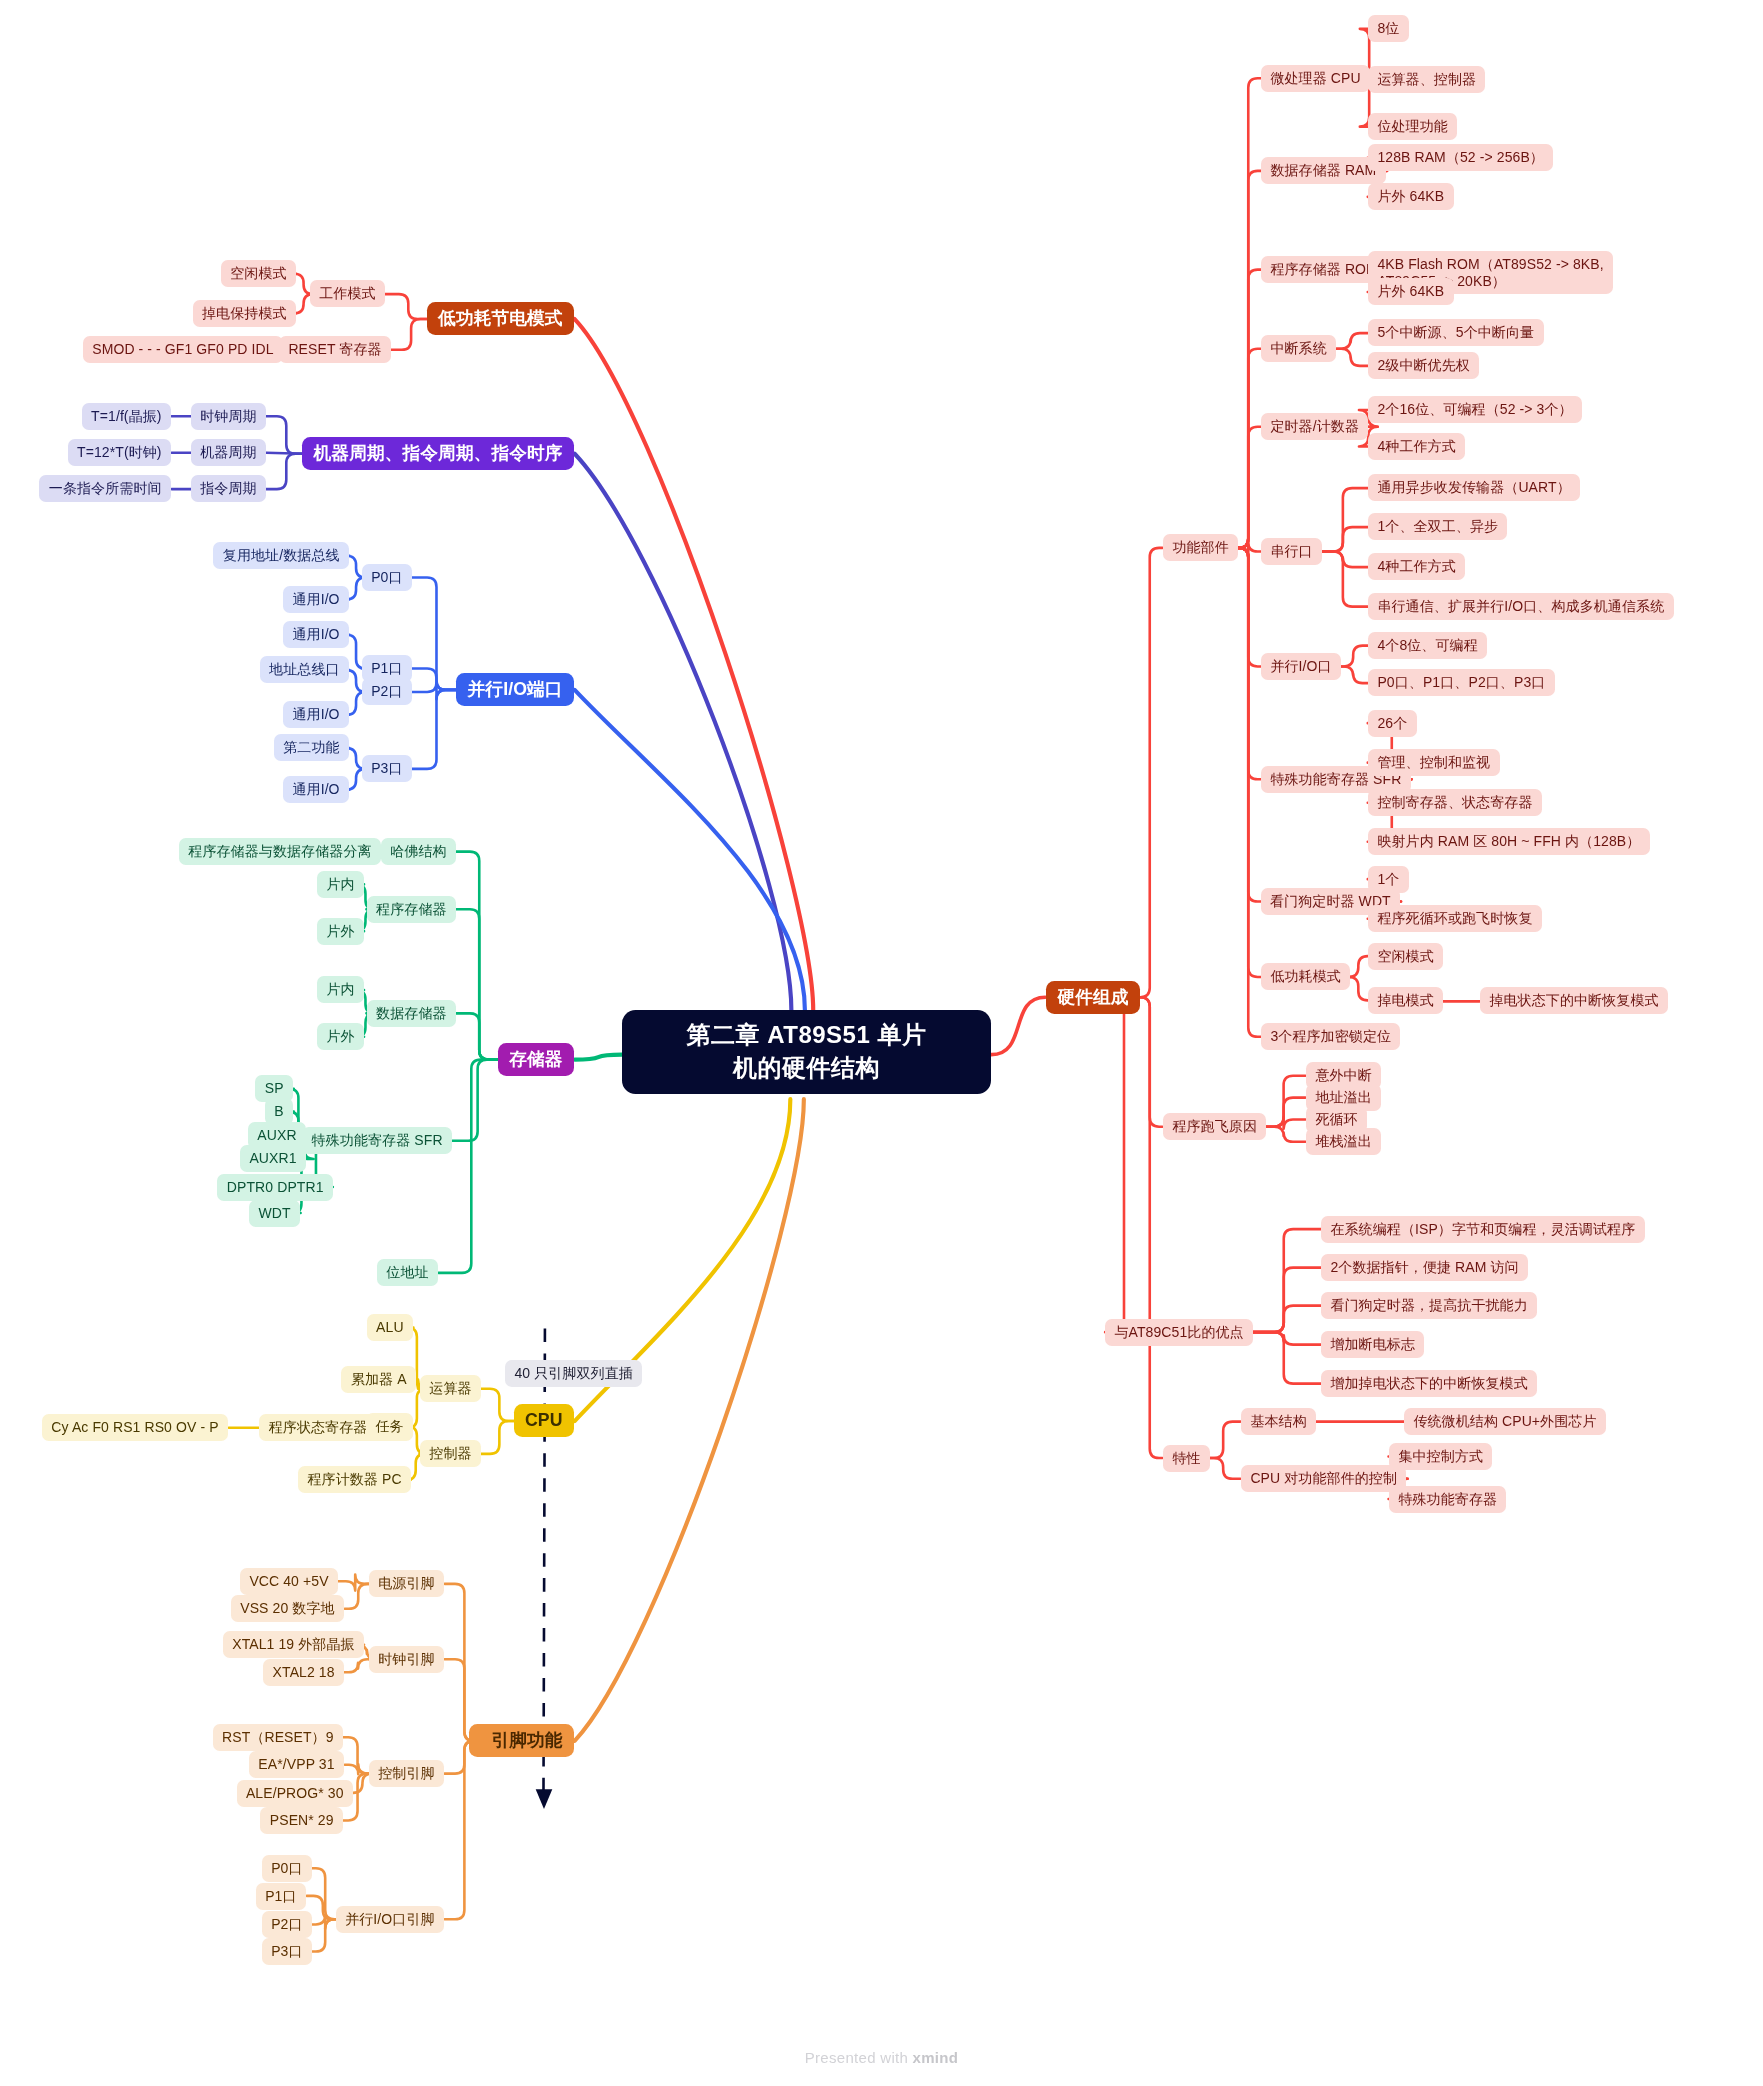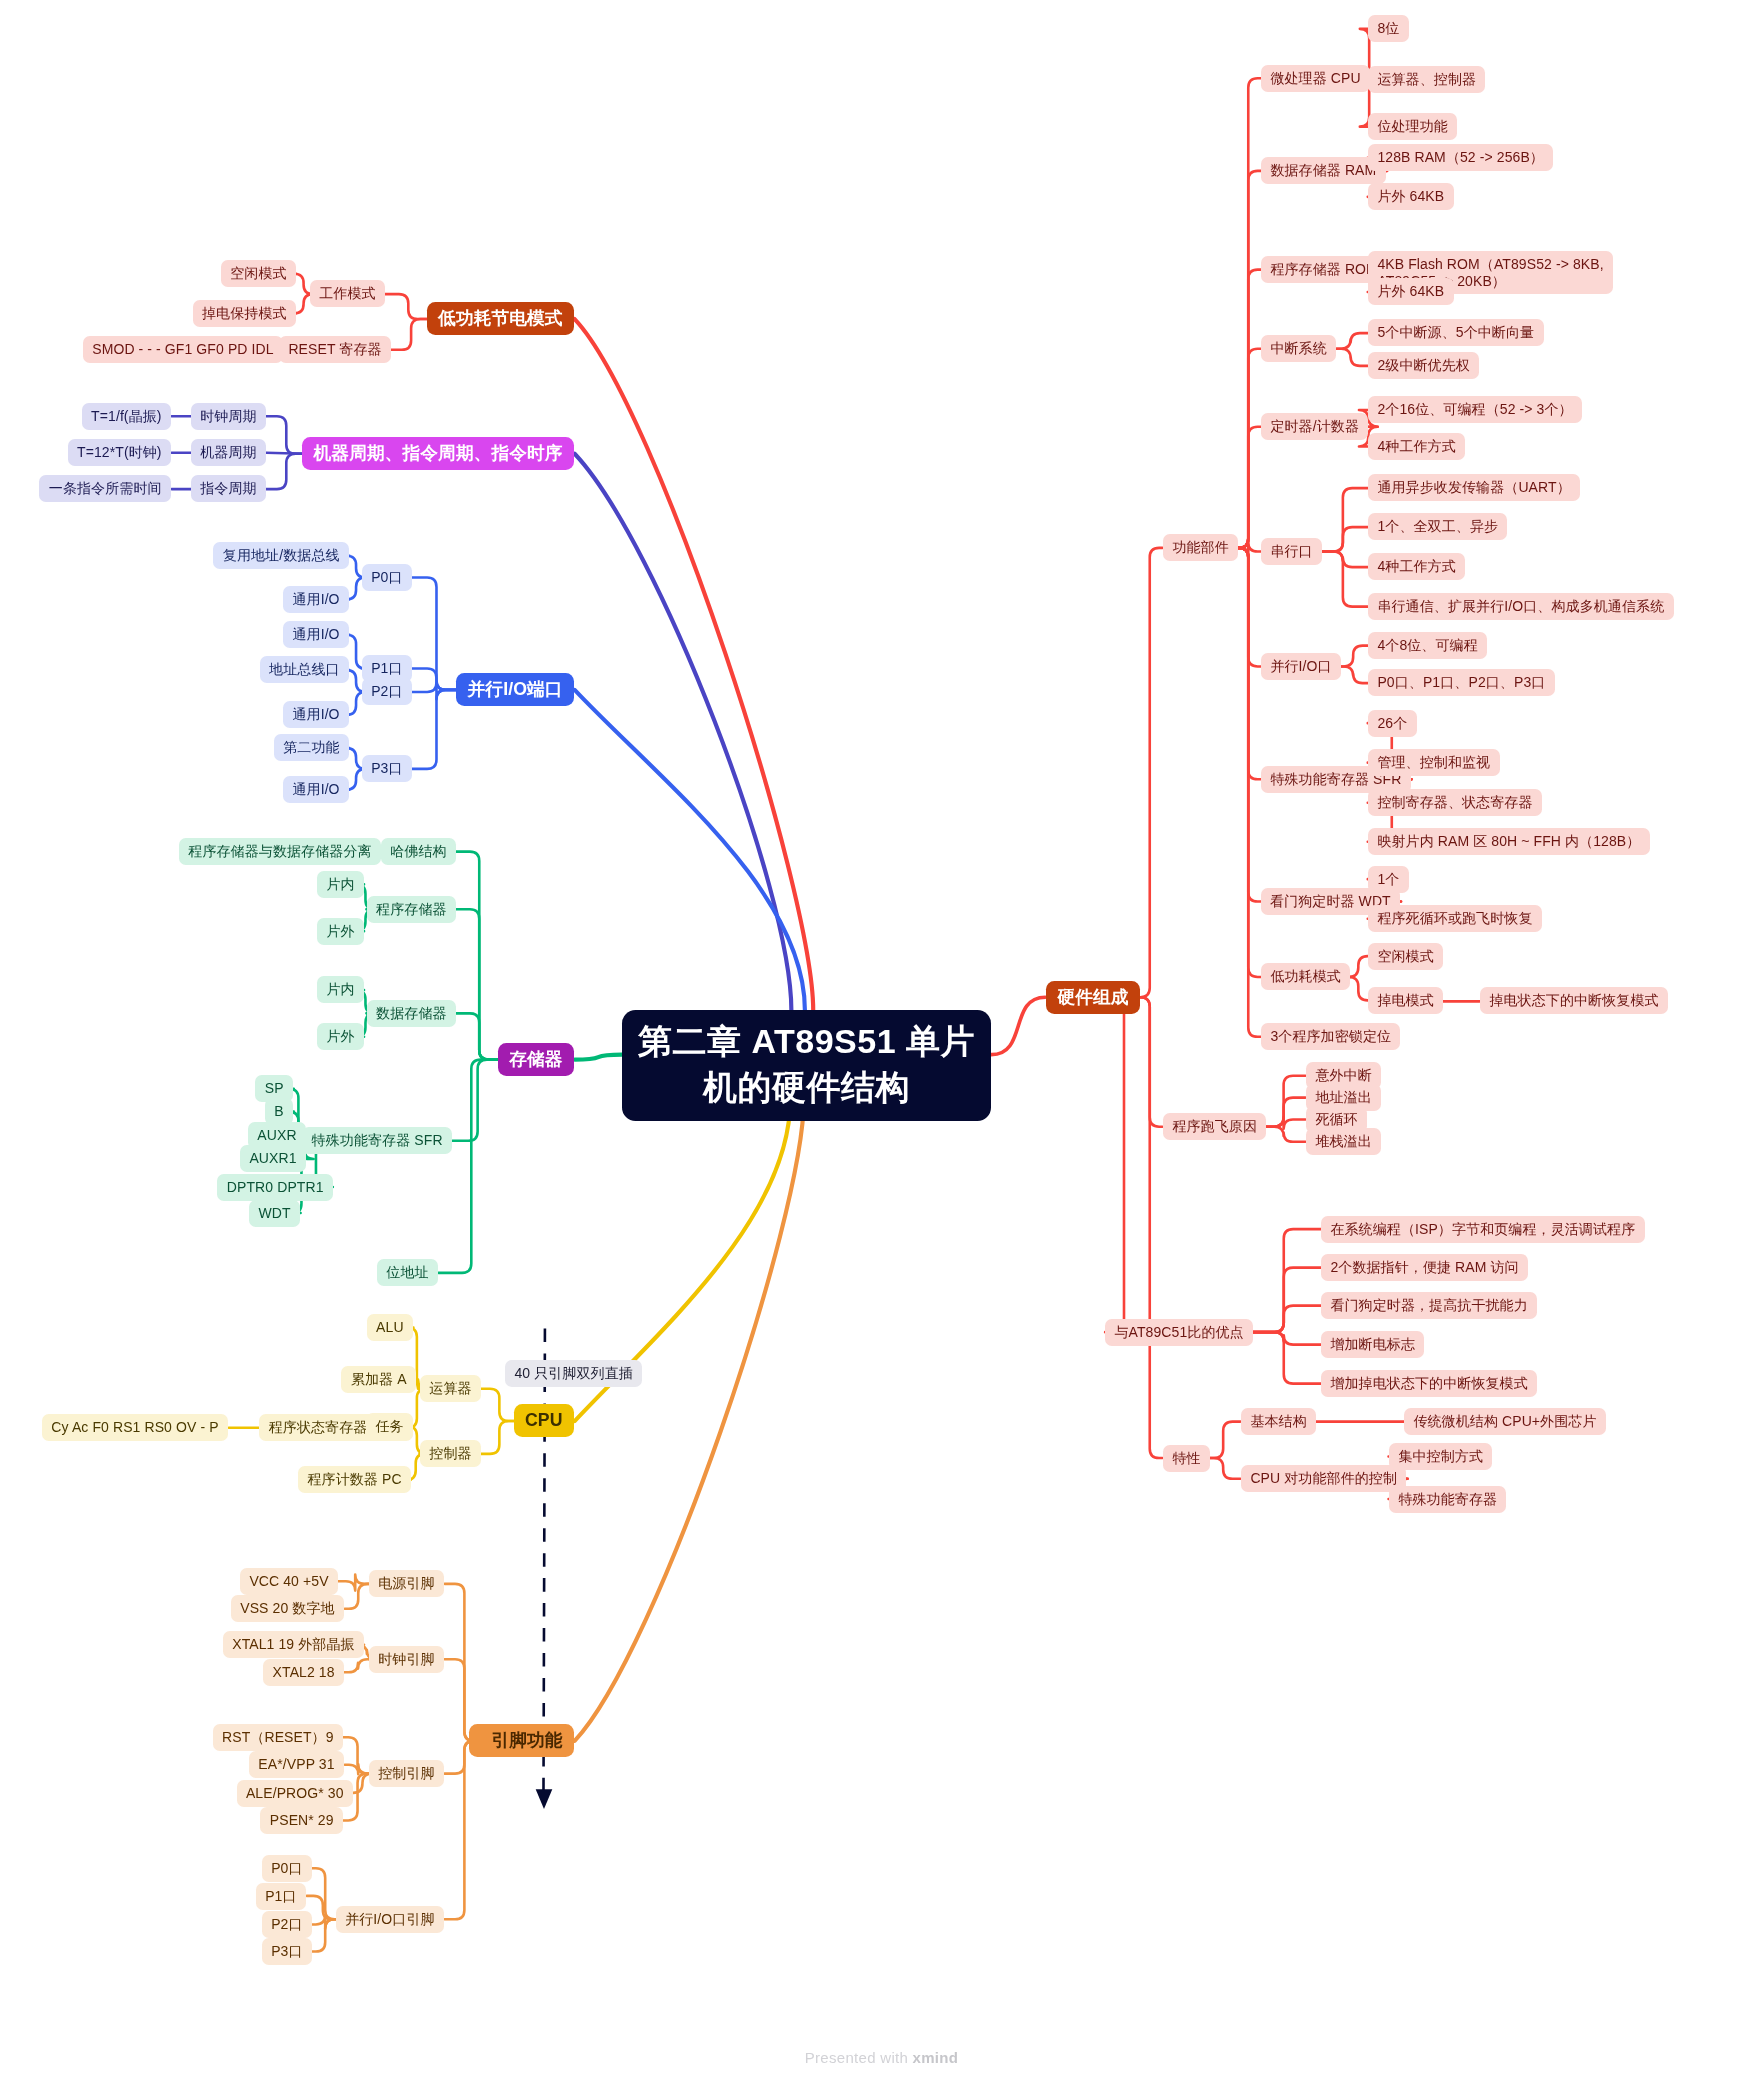--- a/index.html
+++ b/index.html
@@ -16,36 +16,36 @@
     border-radius:7.3px;
     display:flex;align-items:center;
     white-space:nowrap;
     line-height:1.18;
     letter-spacing:0.1px;
   }
   
   .root{
     background:#050a30;color:#ffffff;
     border-radius:13.5px;
-    font-size:34px;font-weight:700;
+    font-size:24px;font-weight:700;
     padding:9.4px 15.6px;
     white-space:normal;
     text-align:center;
     justify-content:center;
     line-height:1.35;
     letter-spacing:0.5px;
   }
   
   .lvl1{
     font-size:17.7px;font-weight:700;color:#ffffff;
     padding:6.2px 11.4px;border-radius:8.3px;
     justify-content:center;
   }
   .lvl1.red{background:#c2410c;}
-  .lvl1.purple{background:#d946ef;}
+  .lvl1.purple{background:#6d28d9;}
   .lvl1.blue{background:#3661ef;}
   .lvl1.green{background:#a21caf;}
   .lvl1.yellow{background:#f0c300;color:#3c3000;}
   .lvl1.orange{background:#ef9440;color:#4a2800;}
 
   
   .sub{font-size:14px;padding:5.2px 9.4px;border-radius:6.8px;}
   .sub.red{background:#fbd8d4;color:#6b1410;}
   .sub.purple{background:#dcdcf4;color:#1c1a52;}
   .sub.blue{background:#dbe2fb;color:#14245e;}

